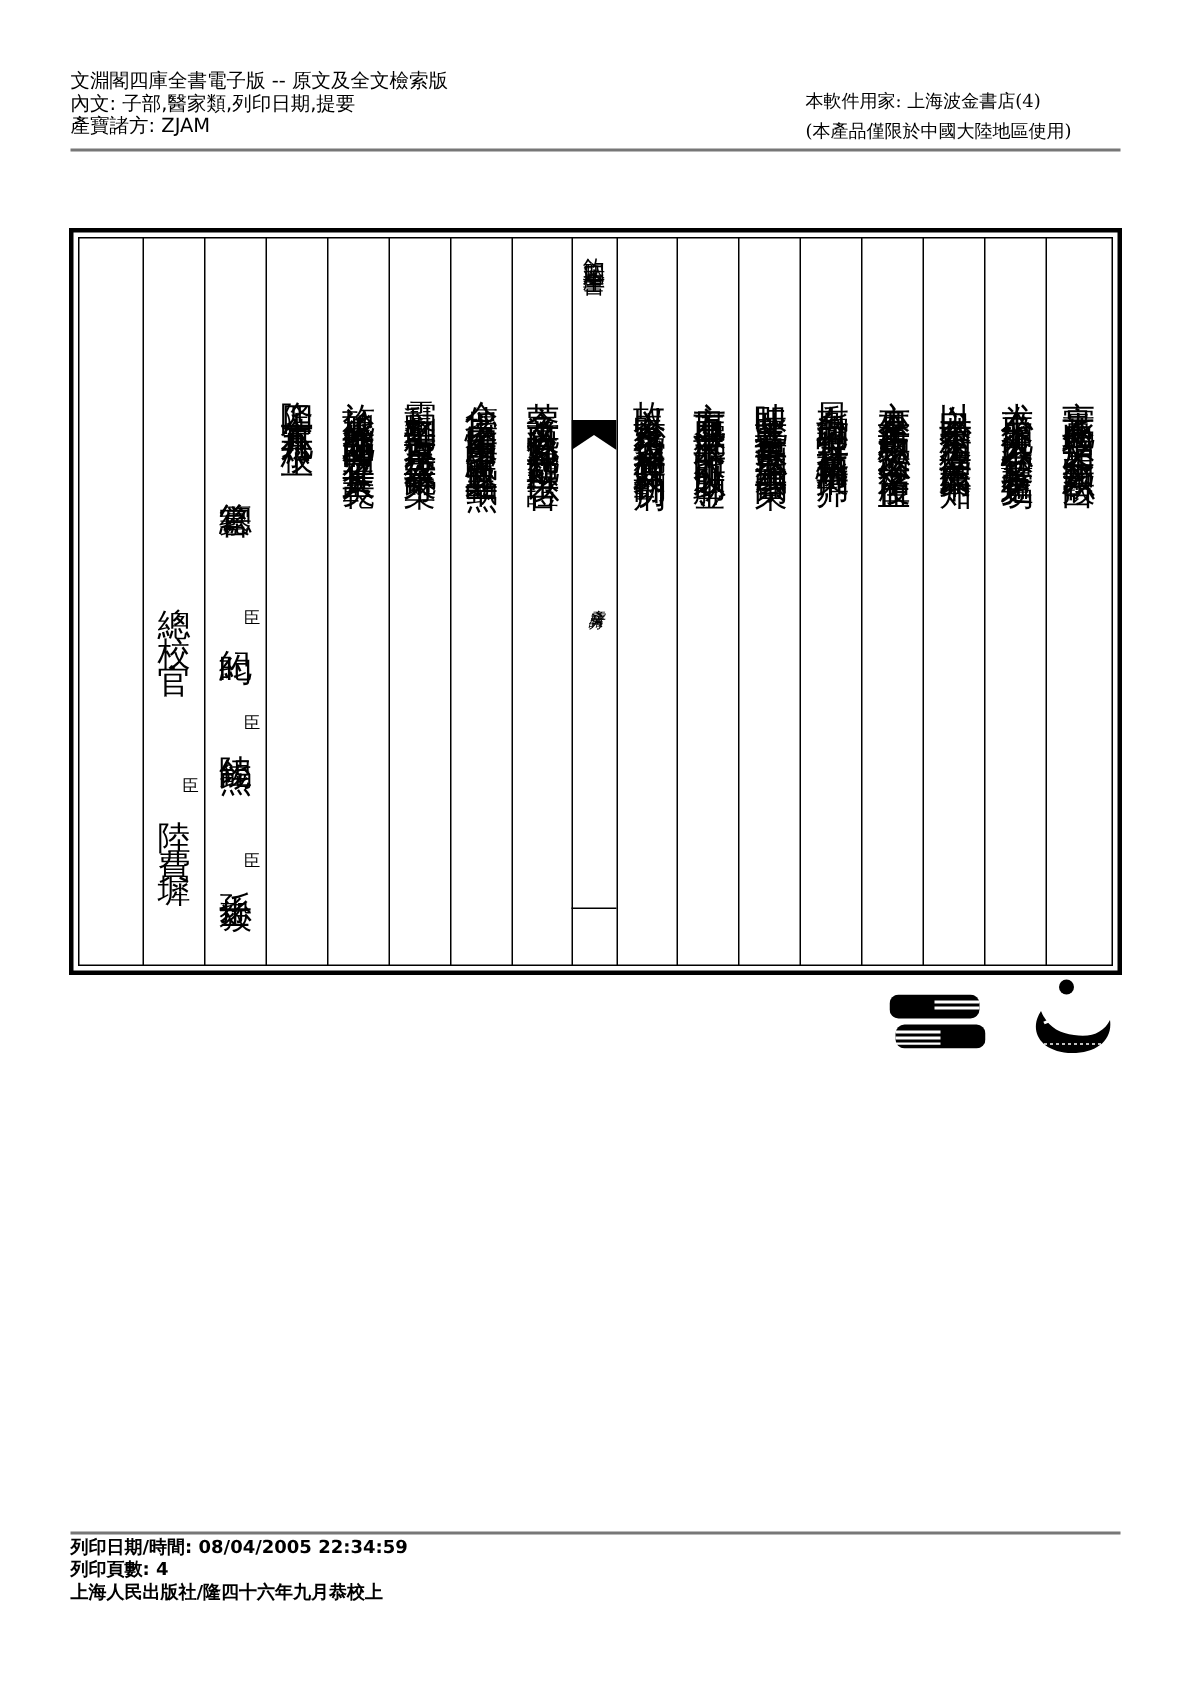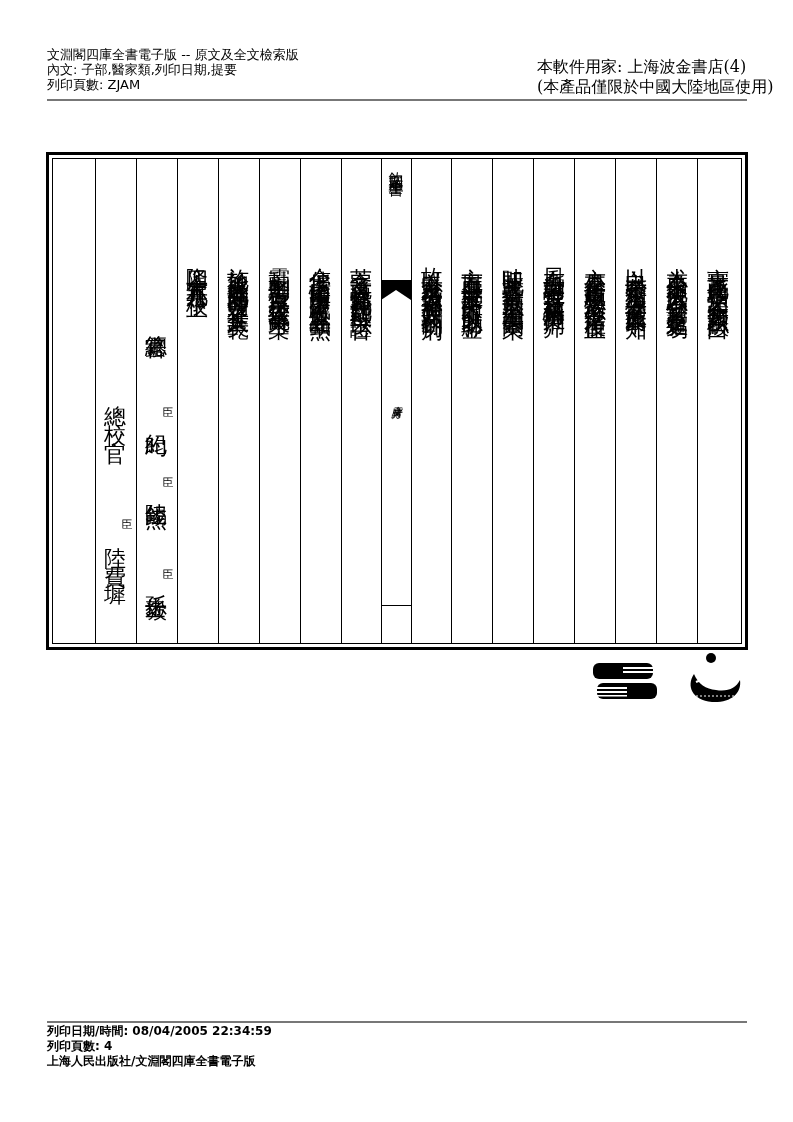--- a/index.html
+++ b/index.html
@@ -2,21 +2,21 @@
 <html><head>
 <meta charset="utf-8">
 <style>
   html, body { margin: 0; padding: 0; background: #ffffff; }
   body { width: 793px; height: 1122px; position: relative; overflow: hidden;
          font-family: "DejaVu Serif", "Liberation Serif", serif; color: #000; }
 
   .hdr { position: absolute; font-family: "DejaVu Sans", "Liberation Sans", sans-serif;
          font-weight: normal; font-size: 13px; line-height: 15px; }
   #hdr-left { left: 47px; top: 47px; }
-  #hdr-right { left: 537px; top: 57px; font-weight: normal; font-family: "DejaVu Serif", "Liberation Serif", serif; font-size: 16px; line-height: 20px; }
+  #hdr-right { left: 537px; top: 57px; font-weight: normal; font-family: "DejaVu Serif", "Liberation Serif", serif; font-size: 12px; line-height: 20px; }
   .hdr-line { position: absolute; left: 47px; width: 700px; height: 2px; background: #777; }
   #hdr-rule { top: 99px; }
 
   
   #frame-outer { position: absolute; left: 46px; top: 152px; width: 702px; height: 498px;
                  box-sizing: border-box; border: 3px solid #000; }
   #frame-inner { position: absolute; left: 52px; top: 158px; width: 690px; height: 486px;
                  box-sizing: border-box; border: 1px solid #000; }
   .divider { position: absolute; top: 158px; width: 1px; height: 486px; background: #000; }
 
@@ -41,21 +41,21 @@
   .ftr-line { position: absolute; left: 47px; width: 700px; height: 2px; background: #777; top: 1021px; }
   #ftr { position: absolute; left: 47px; top: 1024px; font-family: "DejaVu Sans", "Liberation Sans", sans-serif;
          font-weight: bold; font-size: 12px; line-height: 15px; }
 </style>
 </head>
 <body>
 
 <div id="hdr-left" class="hdr">
   <div>文淵閣四庫全書電子版 -- 原文及全文檢索版</div>
   <div>內文: 子部,醫家類,列印日期,提要</div>
-  <div>列印頁數: ZJAM</div>
+  <div>產寶諸方: ZJAM</div>
 </div>
 <div id="hdr-right" class="hdr">
   <div>本軟件用家: 上海波金書店(4)</div>
   <div>(本產品僅限於中國大陸地區使用)</div>
 </div>
 <div id="hdr-rule" class="hdr-line"></div>
 
 <div id="frame-outer"></div>
 <div id="frame-inner"></div>
 
@@ -125,14 +125,14 @@
   <circle cx="27" cy="6" r="5" fill="#000"></circle>
   <path d="M10 22 C2 34, 8 48, 28 50 C46 51, 58 42, 56 28 C52 36, 44 40, 32 38 C22 37, 14 32, 10 22 Z" fill="#000"></path>
   <path d="M12 30 C20 26, 30 28, 36 32" stroke="#fff" stroke-width="2" fill="none"></path>
   <path d="M12 44 L50 44" stroke="#fff" stroke-width="1" stroke-dasharray="2,2"></path>
 </svg>
 
 <div class="ftr-line"></div>
 <div id="ftr">
   <div>列印日期/時間: 08/04/2005 22:34:59</div>
   <div>列印頁數: 4</div>
-  <div>上海人民出版社/文淵閣四庫全書電子版</div>
+  <div>上海人民出版社/隆四十六年九月恭校上</div>
 </div>
 
 </body></html>

